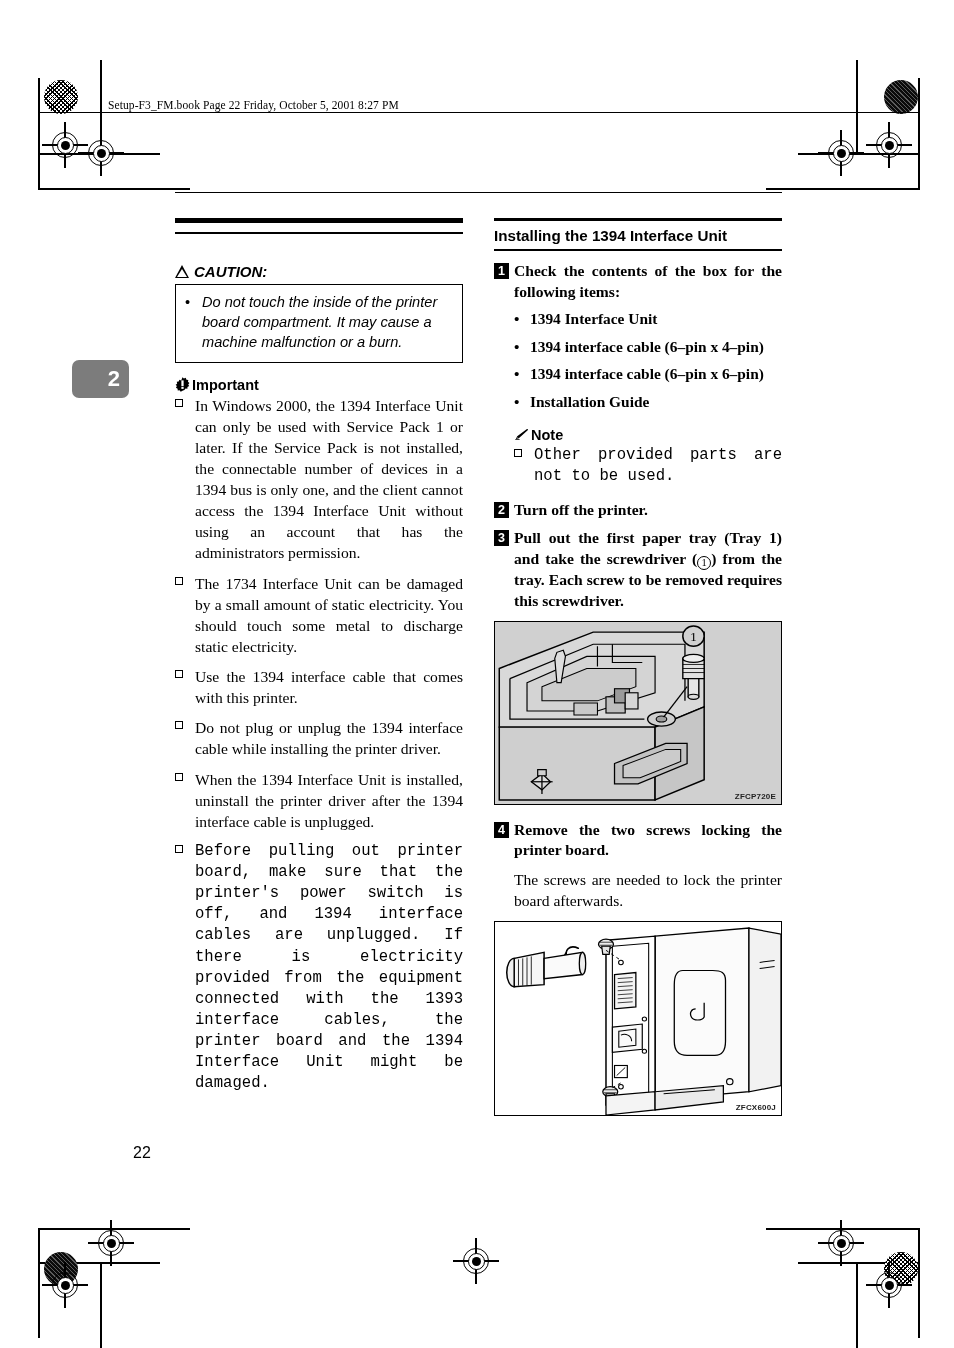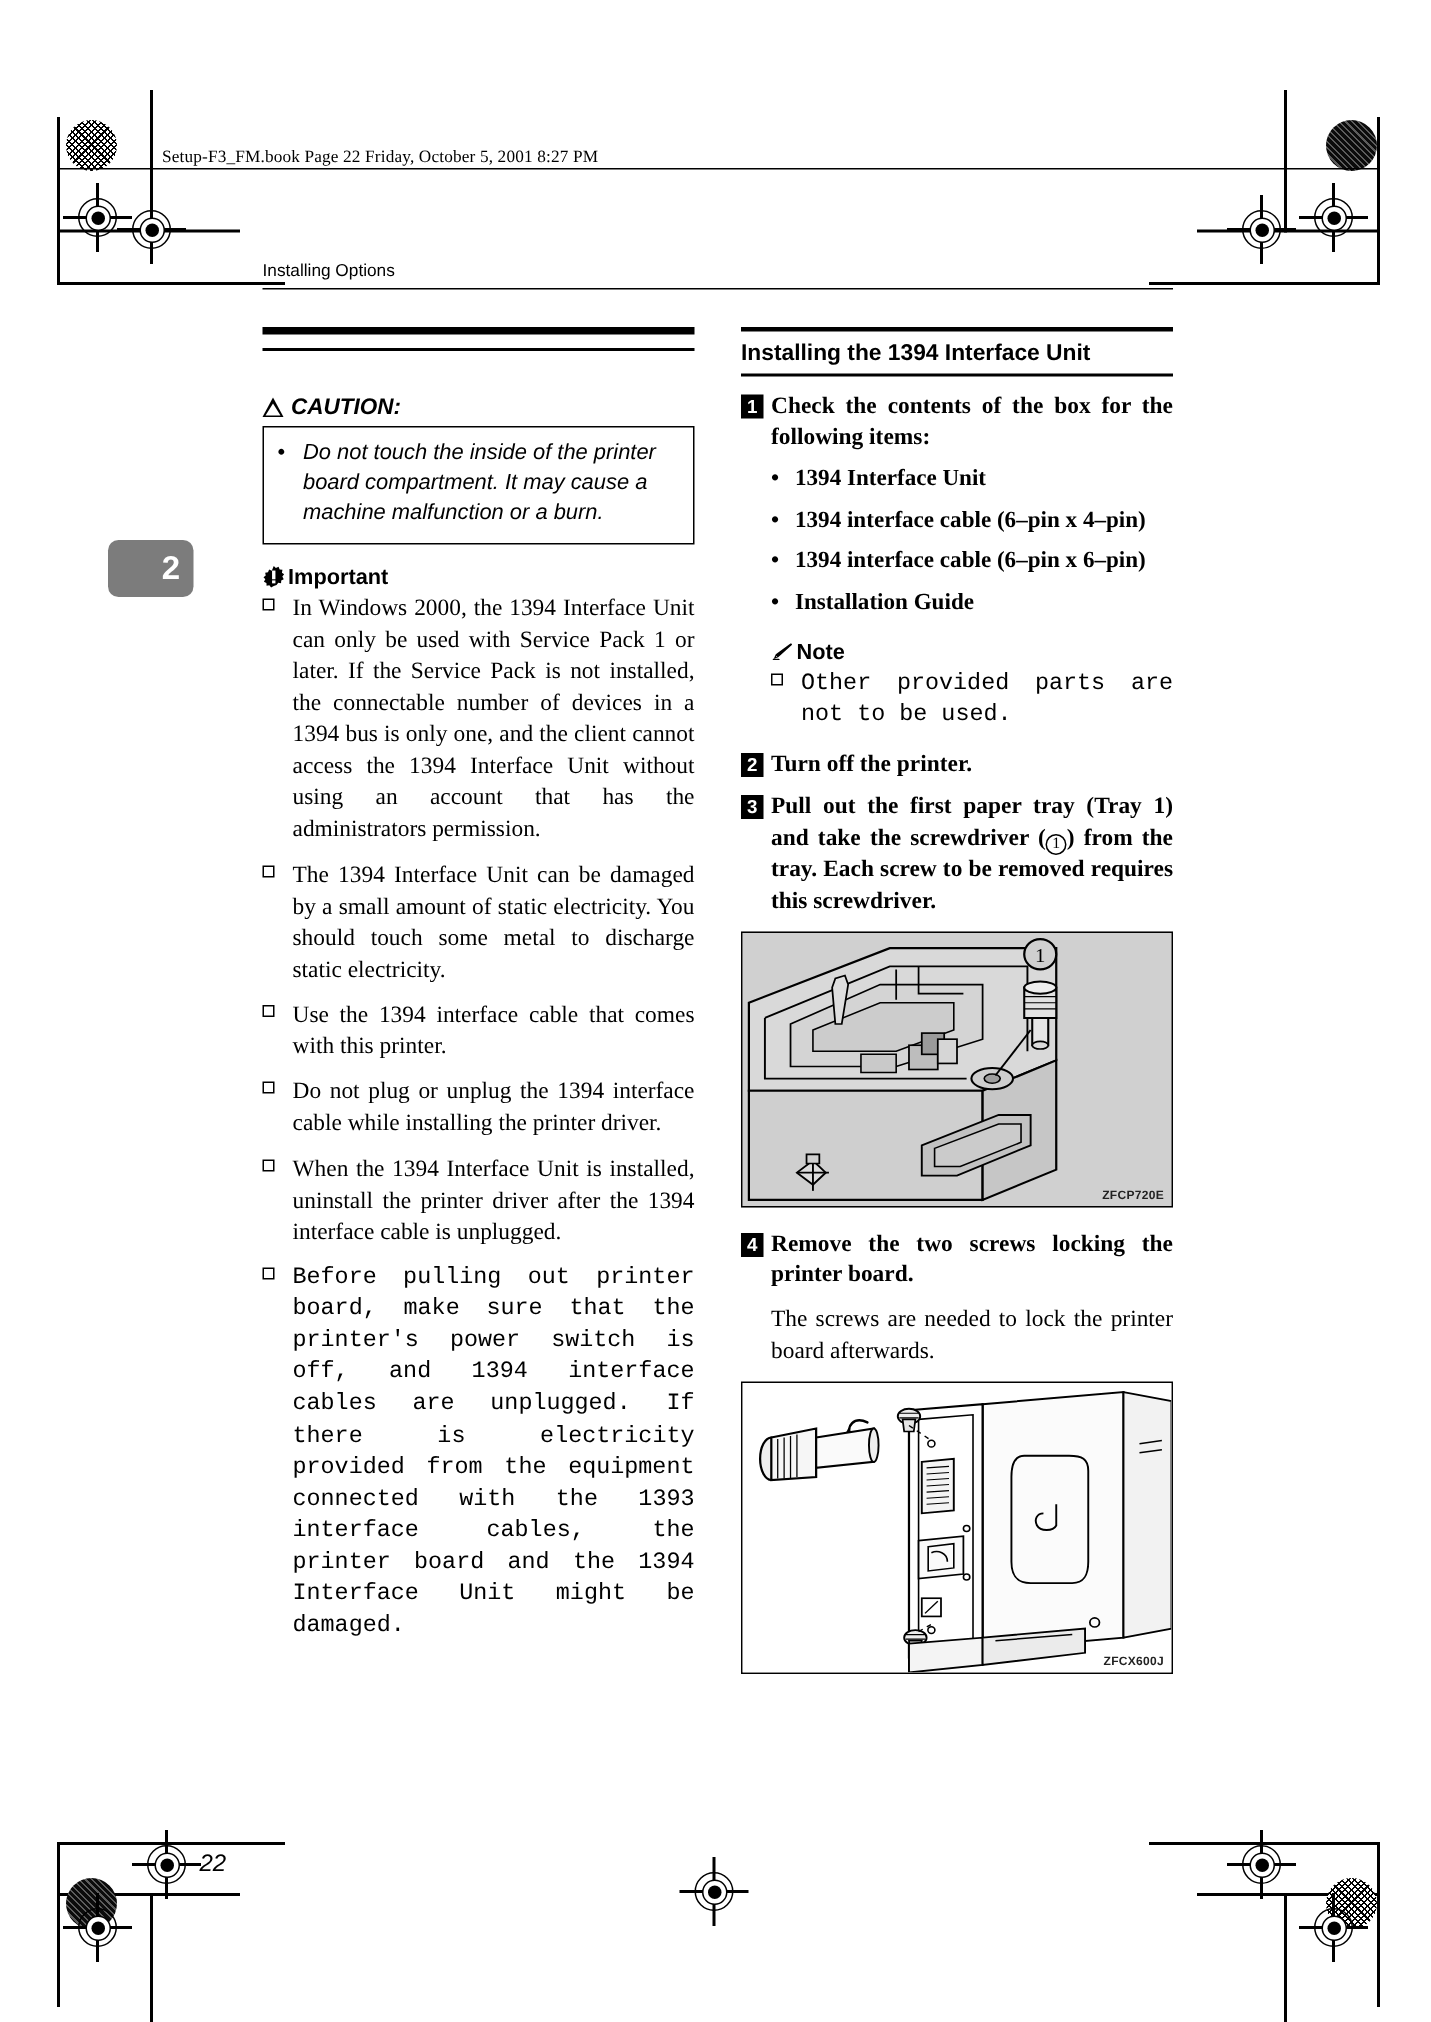--- a/index.html
+++ b/index.html
@@ -101,24 +101,23 @@
     font-weight: bold;
     display: flex;
     align-items: center;
     justify-content: flex-end;
     padding-right: 9px;
     box-sizing: border-box;
   }
 
   .page-number {
     position: absolute;
-    left: 133px; top: 1234px;
+    left: 133px; top: 1144px;
     font-family: "Liberation Sans", sans-serif;
     font-size: 16px;
-    font-style: italic;
   }
 
   
   .col-left {
     position: absolute;
     left: 175px; top: 218px;
     width: 288px;
   }
   .col-right {
     position: absolute;
@@ -389,21 +388,20 @@
       <div class="ring"></div>
       <div class="bullseye"></div>
     </div>
 </div>
 
 <div class="page">
 
   <div class="file-header">Setup-F3_FM.book  Page 22  Friday, October 5, 2001  8:27 PM</div>
   <div class="file-header-rule"></div>
 
-  <div class="running-head">Installing Options</div>
   <div class="running-head-rule"></div>
 
   <div class="chapter-tab">
     <span>2</span>
   </div>
 
   <div class="page-number">22</div>
 
   <div class="col-left">
 
@@ -436,21 +434,21 @@
       <li>
         <span class="sq-mark">
             <i></i>
           </span>
         <span class="sq-body">In Windows 2000, the 1394 Interface Unit can only be used with Service Pack 1 or later. If the Service Pack is not installed, the connectable number of devices in a 1394 bus is only one, and the client cannot access the 1394 Interface Unit without using an account that has the administrators permission.</span>
       </li>
       <li>
         <span class="sq-mark">
             <i></i>
           </span>
-        <span class="sq-body">The 1394 Interface Unit can be damaged by a small amount of static electricity. You should touch some metal to discharge static electricity.</span>
+        <span class="sq-body">The 1734 Interface Unit can be damaged by a small amount of static electricity. You should touch some metal to discharge static electricity.</span>
       </li>
       <li>
         <span class="sq-mark">
             <i></i>
           </span>
         <span class="sq-body">Use the 1394 interface cable that comes with this printer.</span>
       </li>
       <li>
         <span class="sq-mark">
             <i></i>

